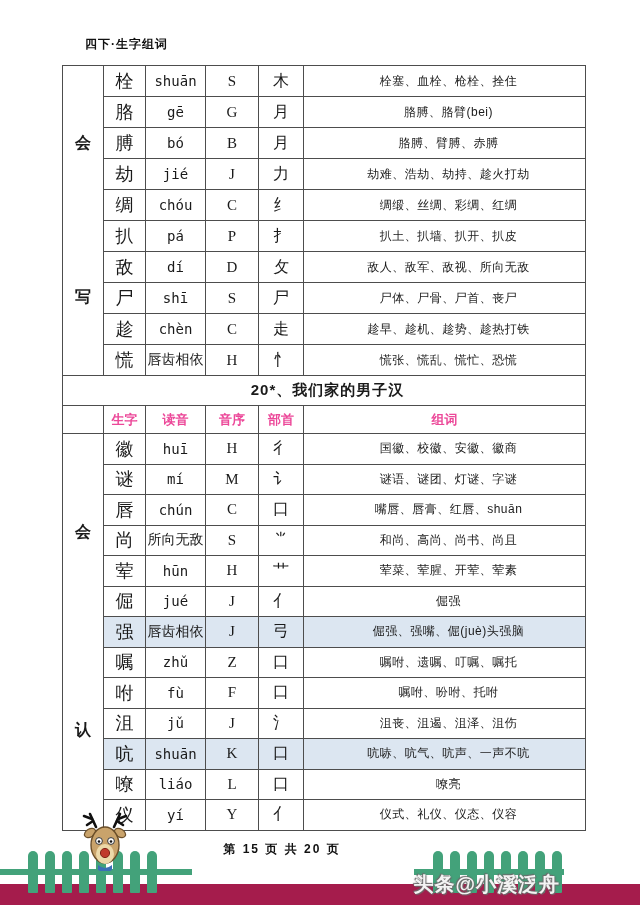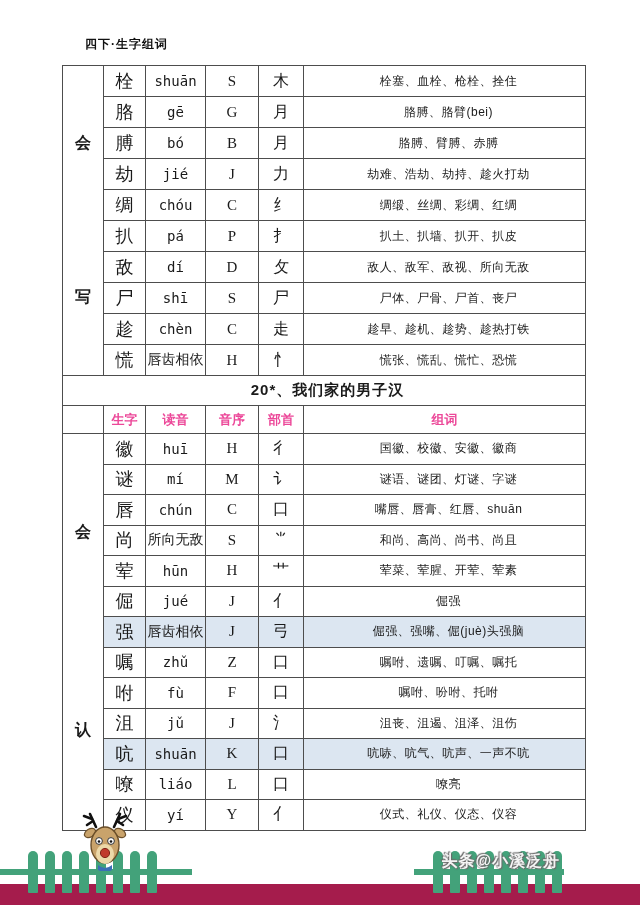--- a/index.html
+++ b/index.html
@@ -61,22 +61,22 @@
   .fence-right { right:2px; bottom:12px; }
   .rail {
     position:absolute; height:6px; background:#43a27a; z-index:2;
   }
   .rail-left  { left:0; bottom:30px; width:192px; }
   .rail-right { right:0; bottom:30px; width:150px; }
 
   .deer { position:absolute; left:72px; bottom:30px; z-index:3; }
 
   .watermark {
-    position:absolute; right:4px; bottom:33px; z-index:6;
-    font-size:16px; font-weight:bold; color:rgba(255,255,255,0.92);
+    position:absolute; right:4px; bottom:7px; z-index:6;
+    font-size:20px; font-weight:bold; color:rgba(255,255,255,0.92);
     text-shadow:0 0 2px #6b6b6b, 1px 1px 1px #6b6b6b, -1px -1px 1px #6b6b6b;
     letter-spacing:1px;
     margin-left:8px;
   }
 </style>
 </head>
 <body>
 
 <div class="page">
 
@@ -272,20 +272,21 @@
         <tr class="row-s2">
           <td class="char-cell">仪</td>
           <td class="pinyin-cell">yí</td>
           <td class="initial-cell">Y</td>
           <td class="radical-cell">亻</td>
           <td class="words-cell">仪式、礼仪、仪态、仪容</td>
         </tr>
       </tbody>
   </table>
 
+  <div class="footer-pageinfo">第 15 页 共 20 页</div>
 
   <div class="rail rail-left"></div>
   <div class="rail rail-right"></div>
 
   <div class="fence fence-left">
     <i></i>
       <i></i>
       <i></i>
       <i></i>
       <i></i>

